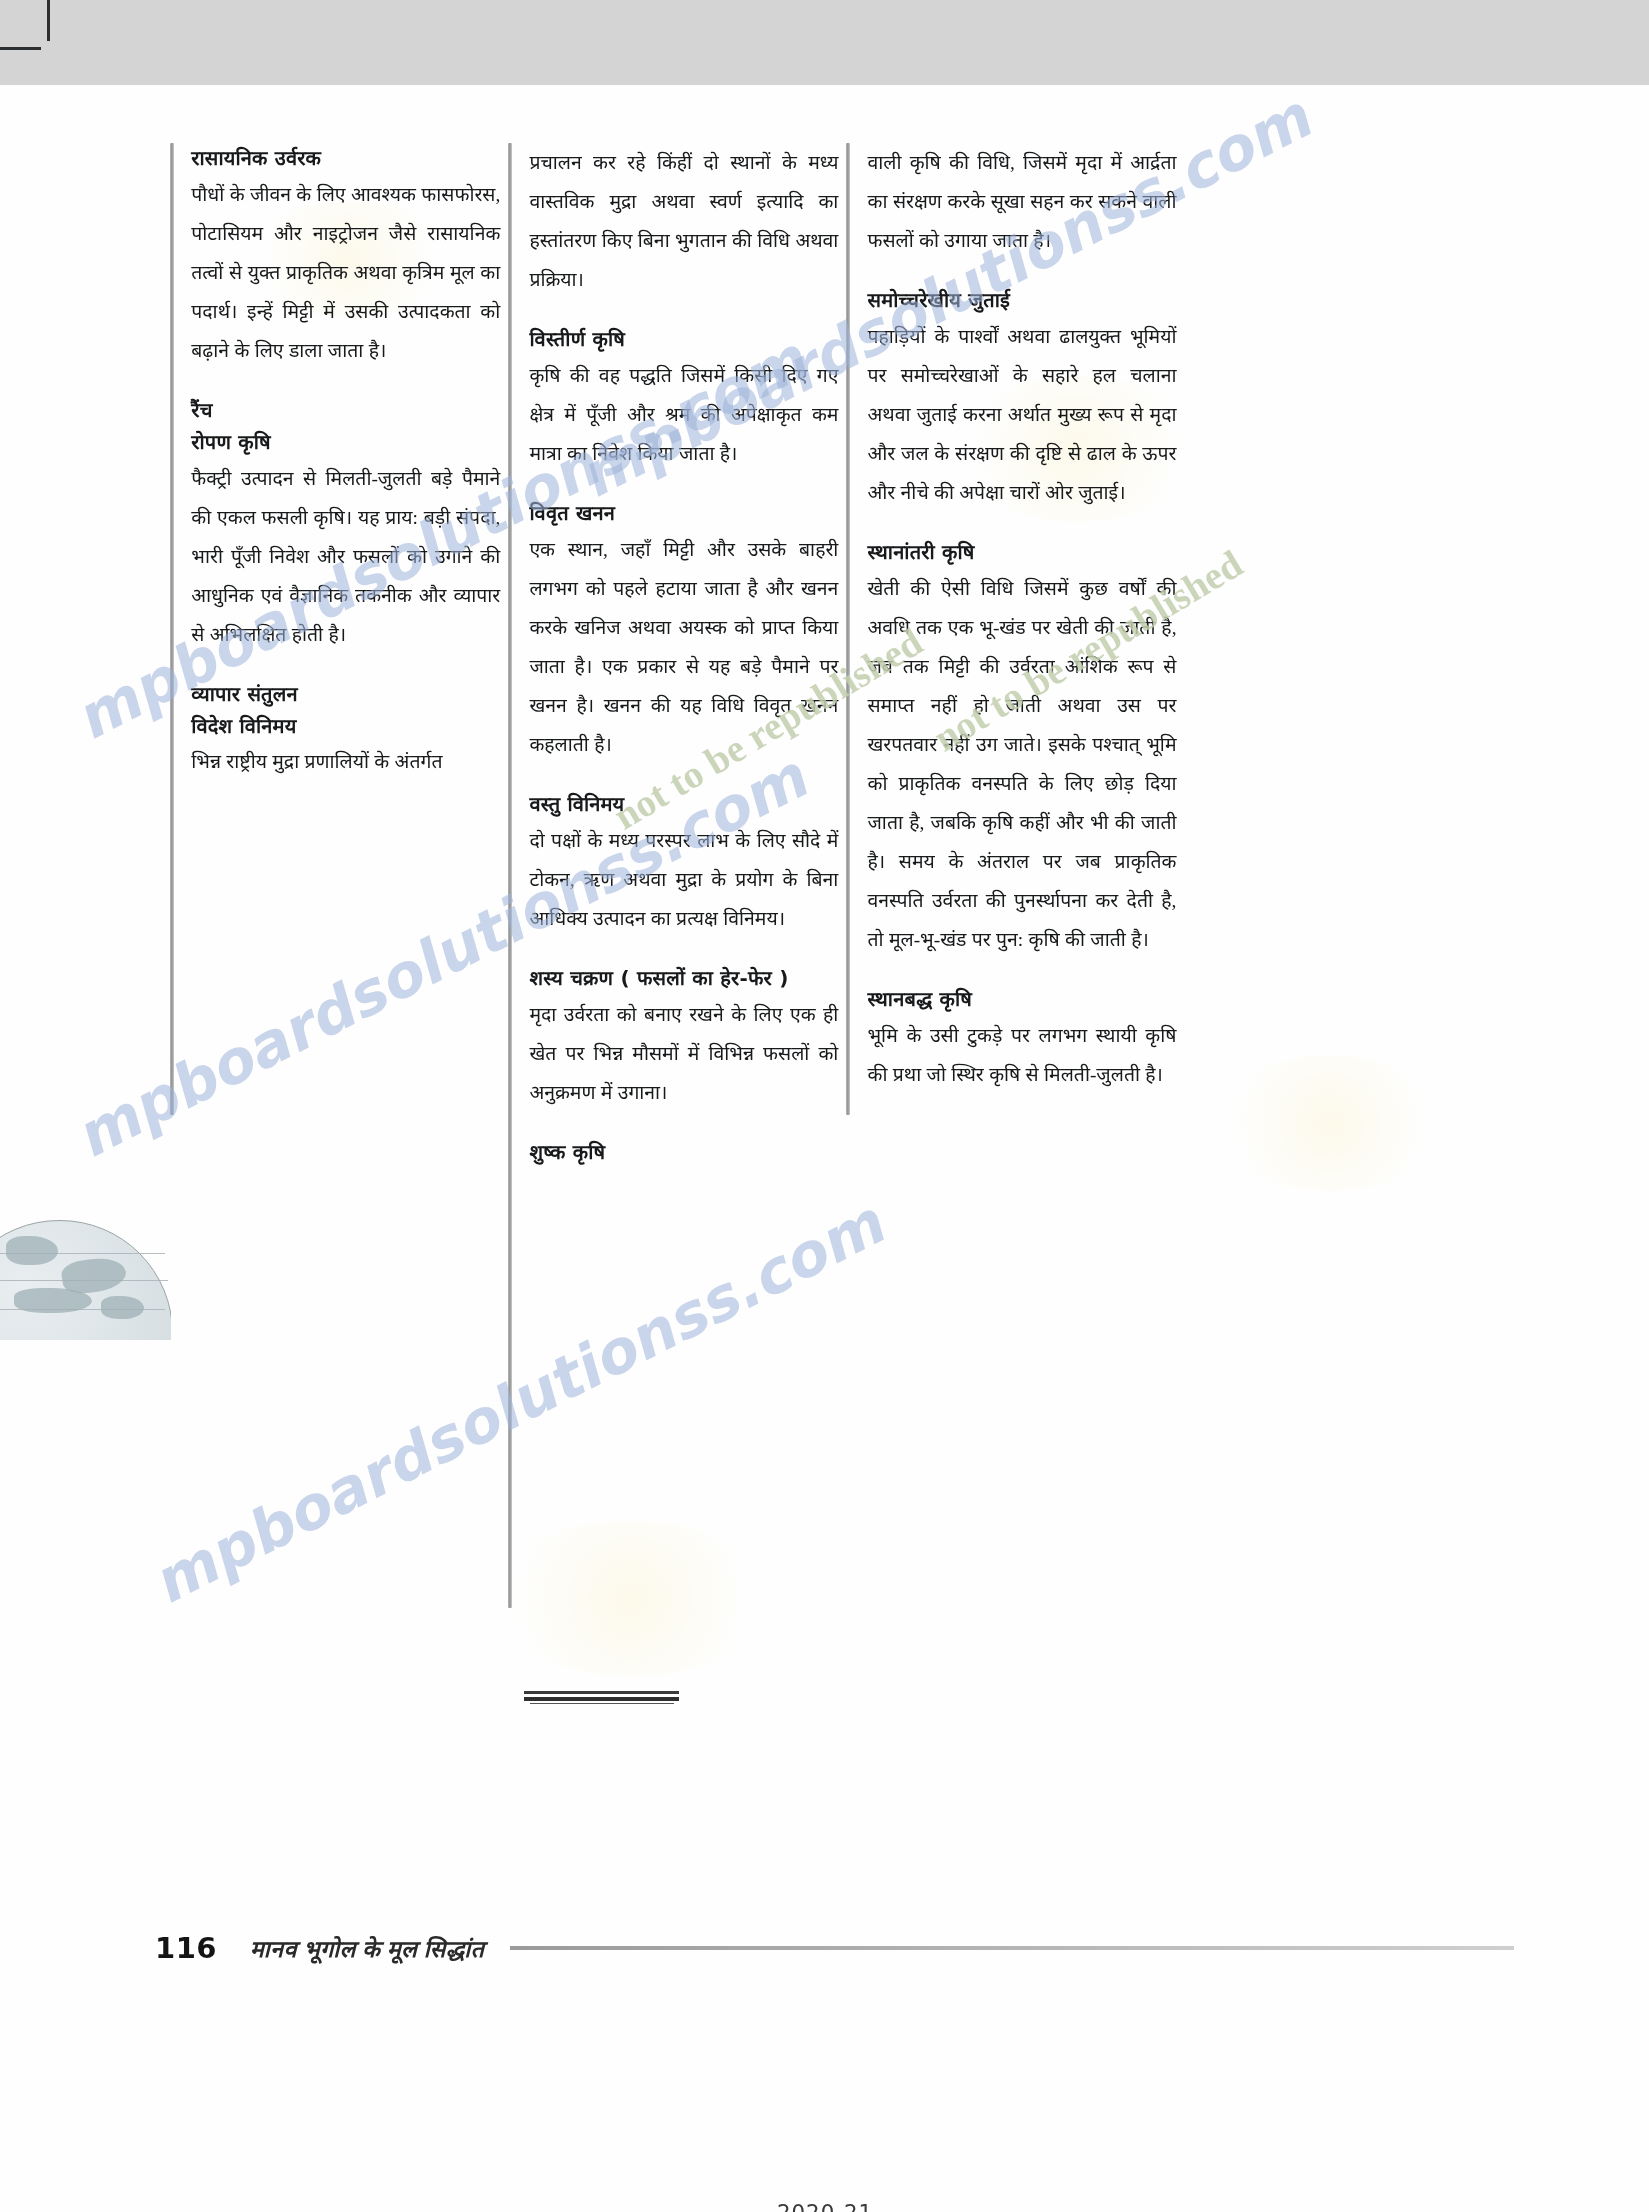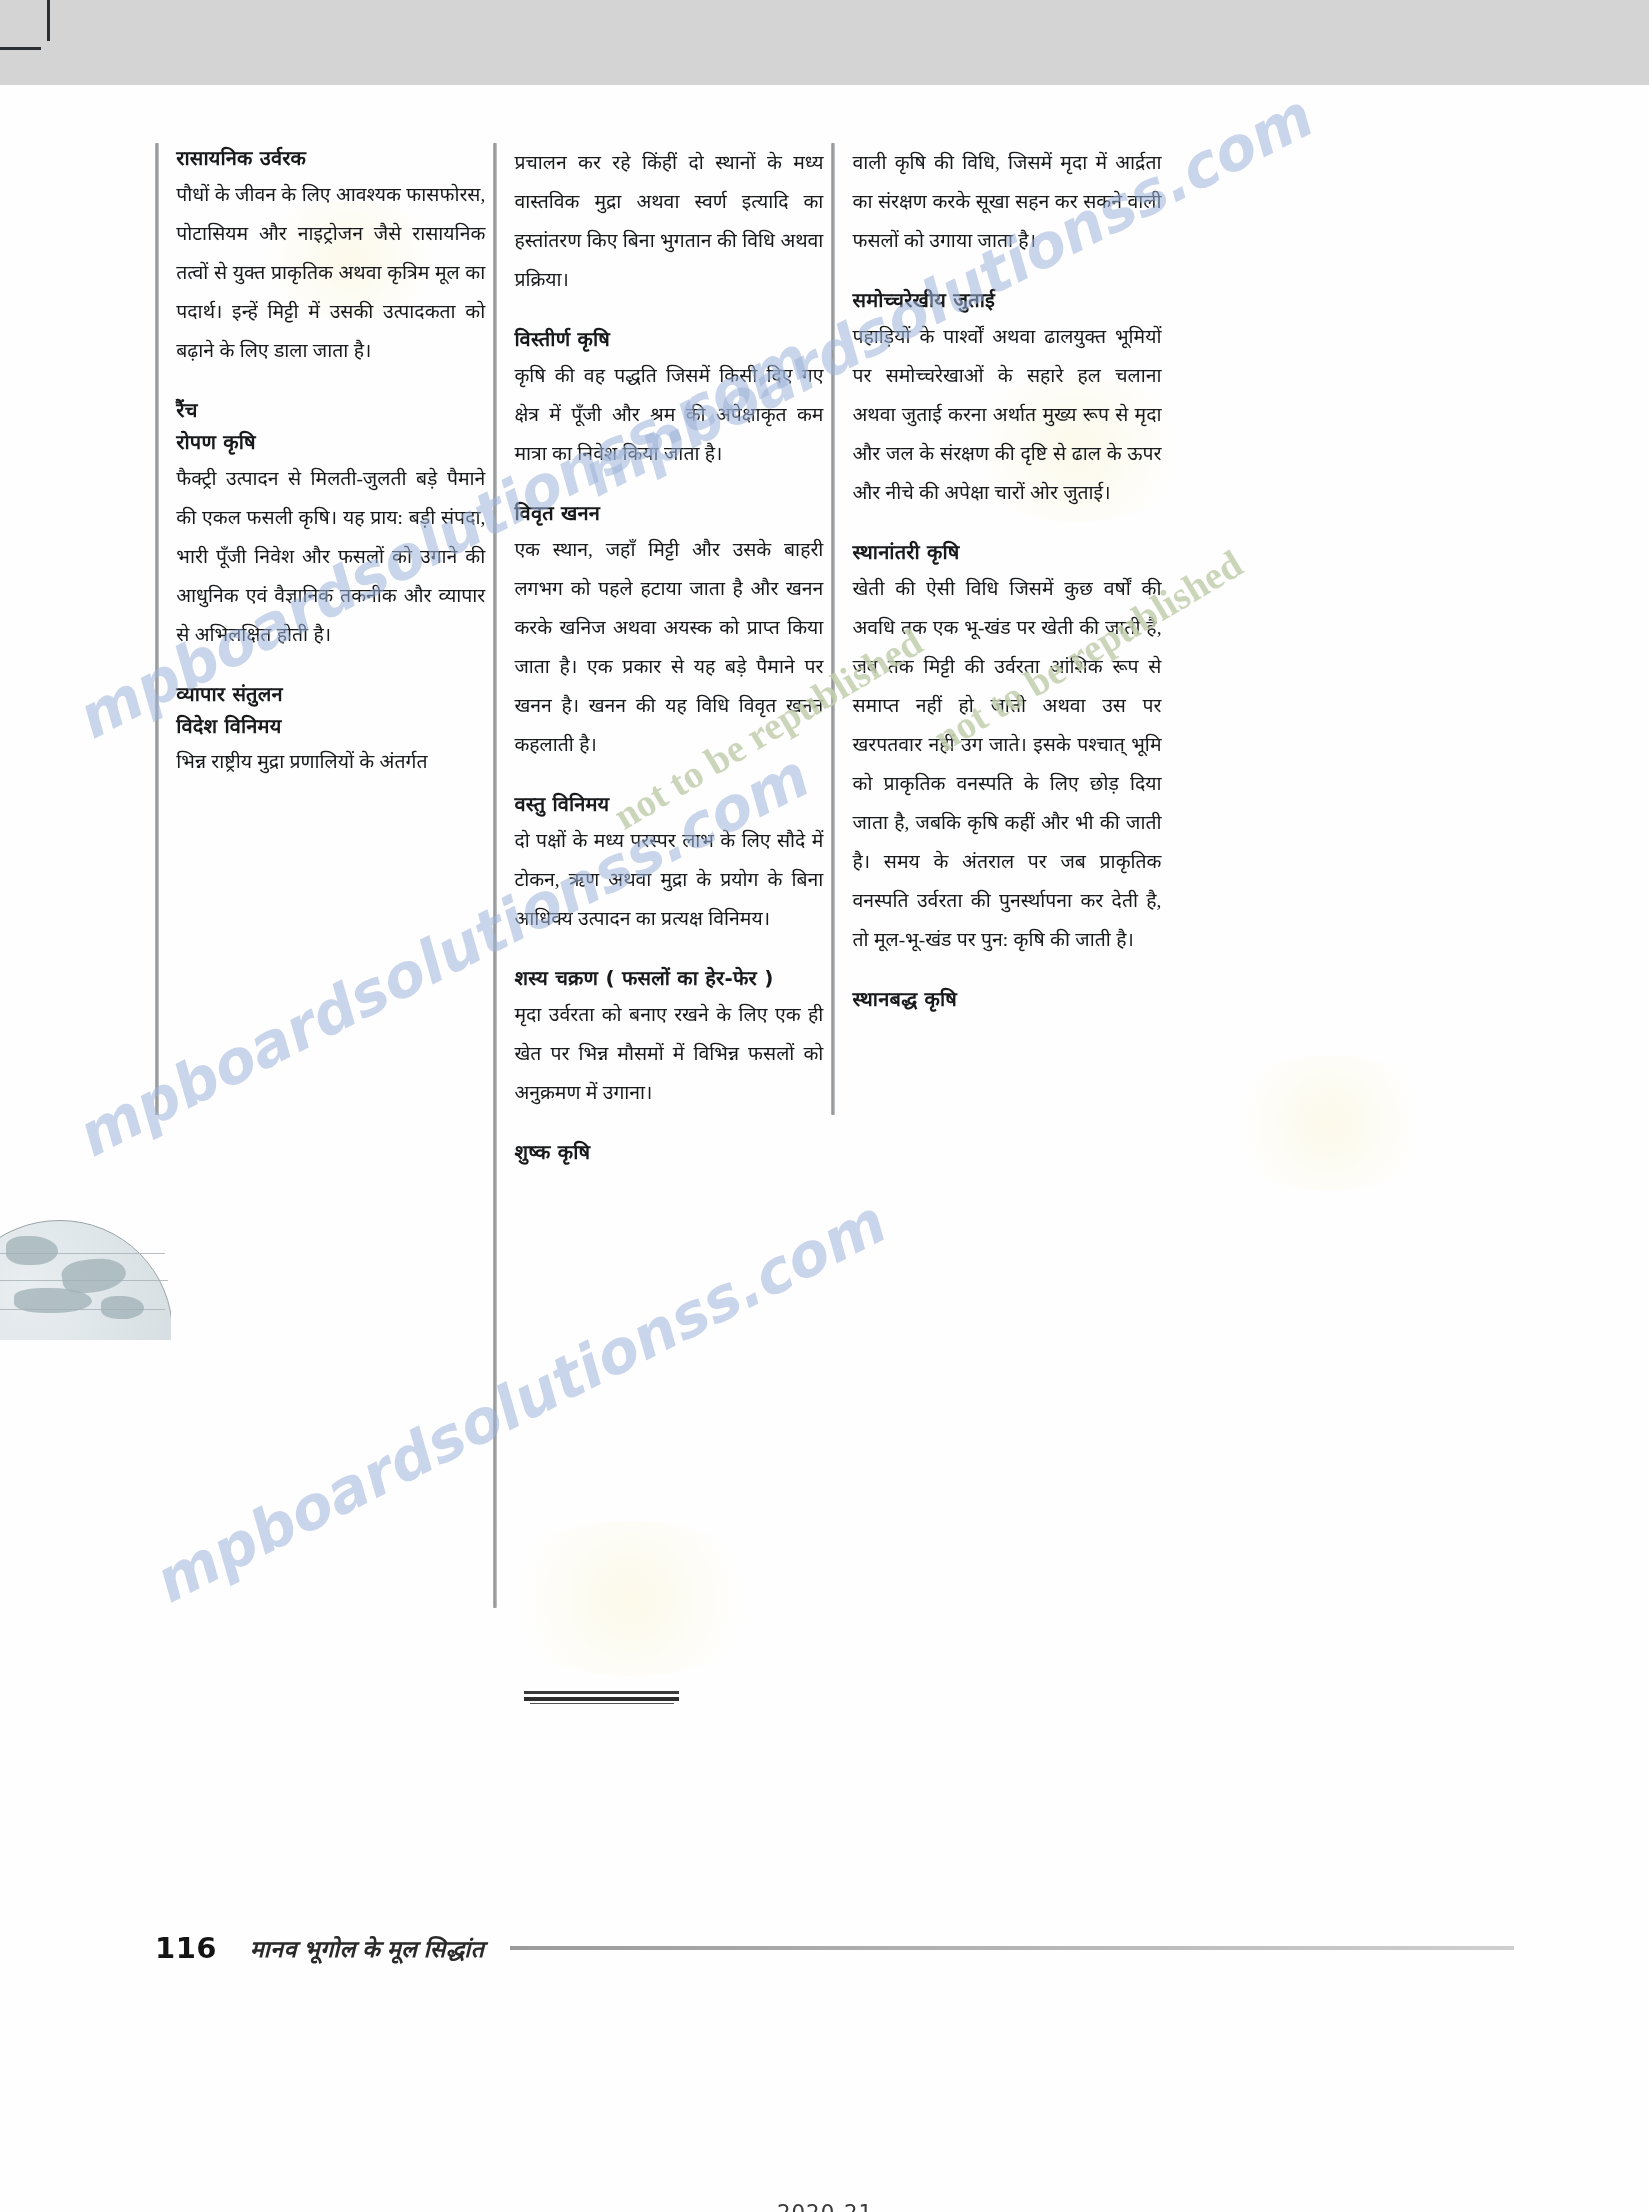--- a/index.html
+++ b/index.html
@@ -19,21 +19,21 @@
   #crop-bl-v{position:absolute;left:27px;top:2156px;width:2.9px;height:56px;background:#2b2f31;}
   #crop-bl-h{position:absolute;left:0px;top:2179px;width:45px;height:2.9px;background:#3a3f41;}
 
   #page{
     position:absolute;left:0;top:85px;width:1650px;height:2127px;
     background:#fefefe;
   }
 
   
   #cols{
-    position:absolute;left:155px;top:58px;width:1359px;height:1048px;
+    position:absolute;left:170px;top:58px;width:1359px;height:1048px;
     display:flex;
   }
   .col{
     position:relative;
     width:309px;
     padding-left:21.3px;
     padding-right:7.8px;
   }
   .col + .col{}
   .rule{
@@ -209,20 +209,21 @@
 
       <p class="def">वाली कृषि की विधि, जिसमें मृदा में आर्द्रता का संरक्षण करके सूखा सहन कर सकने वाली फसलों को उगाया जाता है।</p>
 
       <h3 class="term">समोच्चरेखीय जुताई</h3>
       <p class="def">पहाड़ियों के पार्श्वों अथवा ढालयुक्त भूमियों पर समोच्चरेखाओं के सहारे हल चलाना अथवा जुताई करना अर्थात मुख्य रूप से मृदा और जल के संरक्षण की दृष्टि से ढाल के ऊपर और नीचे की अपेक्षा चारों ओर जुताई।</p>
 
       <h3 class="term">स्थानांतरी कृषि</h3>
       <p class="def">खेती की ऐसी विधि जिसमें कुछ वर्षों की अवधि तक एक भू-खंड पर खेती की जाती है, जब तक मिट्टी की उर्वरता आंशिक रूप से समाप्त नहीं हो जाती अथवा उस पर खरपतवार नहीं उग जाते। इसके पश्चात् भूमि को प्राकृतिक वनस्पति के लिए छोड़ दिया जाता है, जबकि कृषि कहीं और भी की जाती है। समय के अंतराल पर जब प्राकृतिक वनस्पति उर्वरता की पुनर्स्थापना कर देती है, तो मूल-भू-खंड पर पुन: कृषि की जाती है।</p>
 
       <h3 class="term">स्थानबद्ध कृषि</h3>
+      <p class="def">भूमि के उसी टुकड़े पर लगभग स्थायी कृषि की प्रथा जो स्थिर कृषि से मिलती-जुलती है।</p>
     </div>
   </div>
 
   <div id="ornament">
     <div class="l1"></div>
     <div class="l2"></div>
     <div class="l3"></div>
   </div>
 
   <div id="globe">

